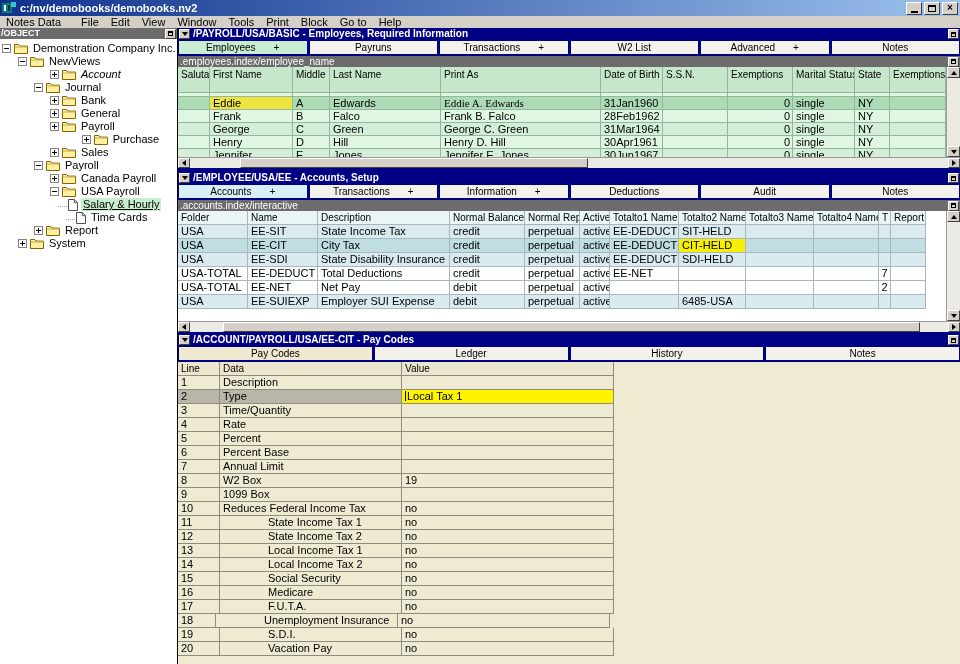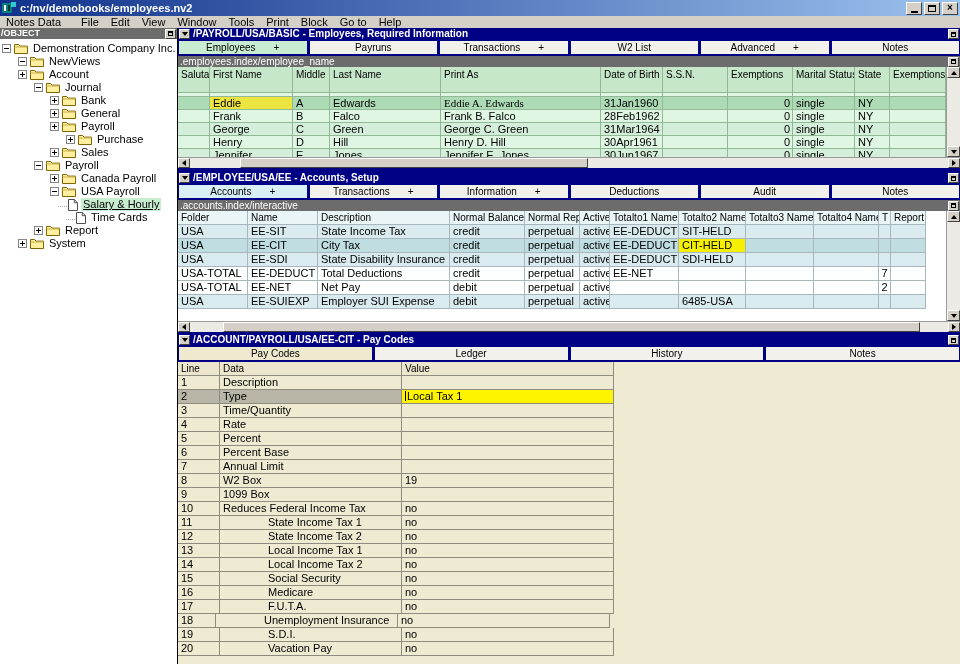--- a/index.html
+++ b/index.html
@@ -100,21 +100,21 @@
 <div class="window">
   <div class="titlebar">
     <span class="app-icon">
       <svg width="14" height="12" viewBox="0 0 14 12">
           <rect x="0" y="1" width="10" height="10" fill="#0A7E7E"></rect>
           <rect x="2" y="3" width="2" height="6" fill="#fff"></rect>
           <rect x="6" y="3" width="2" height="6" fill="#003838"></rect>
           <rect x="9" y="0" width="5" height="5" fill="#30C8C8"></rect>
         </svg>
     </span>
-    <span class="title-text">c:/nv/demobooks/employees.nv2</span>
+    <span class="title-text">c:/nv/demobooks/demobooks.nv2</span>
     <span class="win-btns">
       <span class="win-btn">
           <span class="glyph-min"></span>
         </span>
       <span class="win-btn">
           <span class="glyph-restore"></span>
         </span>
       <span class="win-btn">×</span>
     </span>
   </div>
@@ -153,21 +153,21 @@
           <div class="tree-item" style="padding-left: 18px;">
             <span class="exp minus"></span>
             <span class="ticon">
               <svg width="14" height="11" viewBox="0 0 14 11">
                 <path d="M0.5 10.5 V1.5 h4.2 l1.3 1.6 h7.5 v7.4 z" fill="#FFEF9E" stroke="#806600"></path>
                 <path d="M0.5 4 h13" stroke="#C8B050" fill="none"></path>
               </svg>
             </span>
             <span class="tlabel">NewViews</span>
           </div>
-          <div class="tree-item" style="padding-left: 18px;">
+          <div class="tree-item" style="padding-left: 50px; font-style: italic;">
             <span class="exp plus"></span>
             <span class="ticon">
               <svg width="14" height="11" viewBox="0 0 14 11">
                 <path d="M0.5 10.5 V1.5 h4.2 l1.3 1.6 h7.5 v7.4 z" fill="#FFEF9E" stroke="#806600"></path>
                 <path d="M0.5 4 h13" stroke="#C8B050" fill="none"></path>
               </svg>
             </span>
             <span class="tlabel">Account</span>
           </div>
           <div class="tree-item" style="padding-left: 34px;">
@@ -203,21 +203,21 @@
           <div class="tree-item" style="padding-left: 50px;">
             <span class="exp plus"></span>
             <span class="ticon">
               <svg width="14" height="11" viewBox="0 0 14 11">
                 <path d="M0.5 10.5 V1.5 h4.2 l1.3 1.6 h7.5 v7.4 z" fill="#FFEF9E" stroke="#806600"></path>
                 <path d="M0.5 4 h13" stroke="#C8B050" fill="none"></path>
               </svg>
             </span>
             <span class="tlabel">Payroll</span>
           </div>
-          <div class="tree-item" style="padding-left: 66px;">
+          <div class="tree-item" style="padding-left: 66px; justify-content: center;">
             <span class="exp plus"></span>
             <span class="ticon">
               <svg width="14" height="11" viewBox="0 0 14 11">
                 <path d="M0.5 10.5 V1.5 h4.2 l1.3 1.6 h7.5 v7.4 z" fill="#FFEF9E" stroke="#806600"></path>
                 <path d="M0.5 4 h13" stroke="#C8B050" fill="none"></path>
               </svg>
             </span>
             <span class="tlabel">Purchase</span>
           </div>
           <div class="tree-item" style="padding-left: 50px;">

